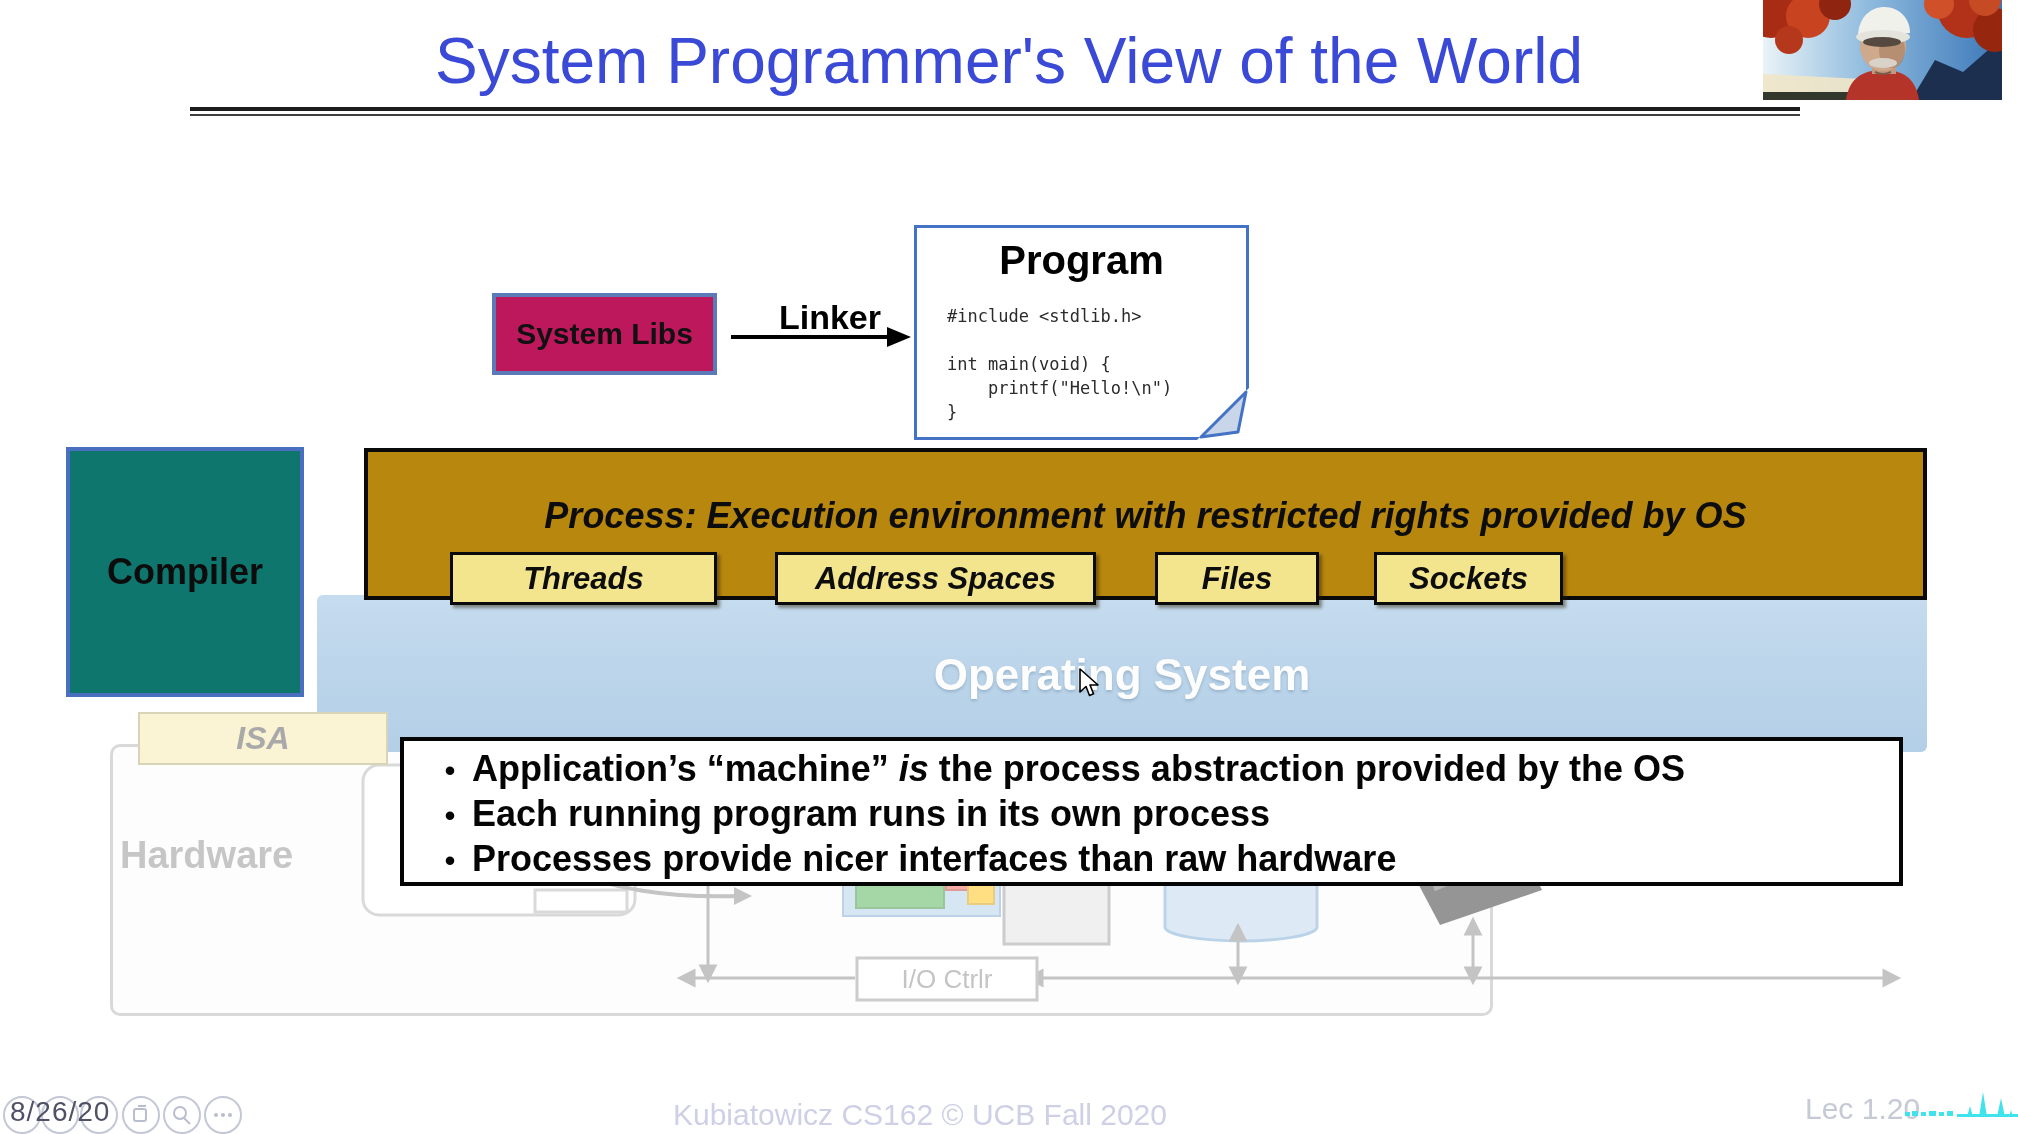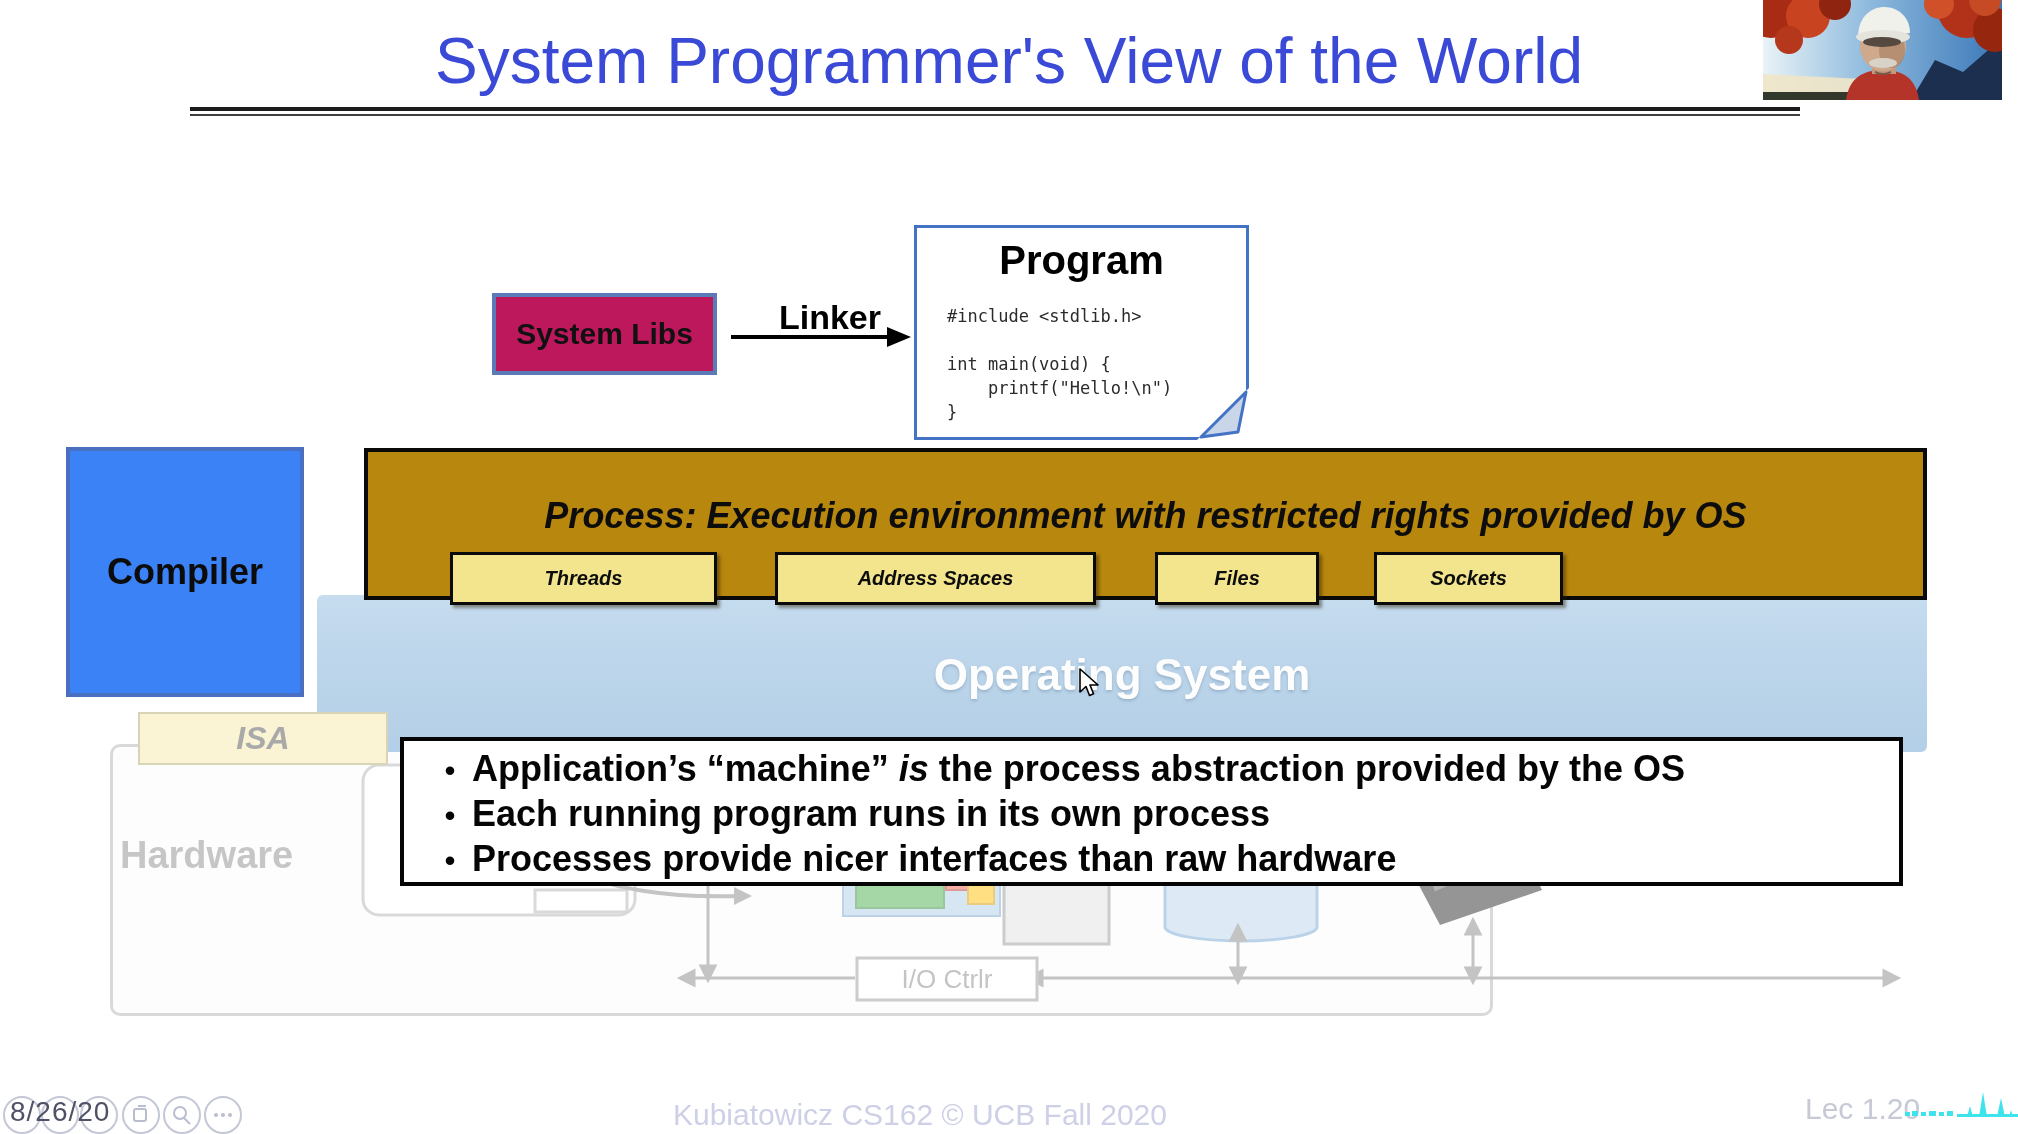--- a/index.html
+++ b/index.html
@@ -21,35 +21,35 @@
         font-size:17px;line-height:24px;color:#2b2b2b;}
   .code-line{white-space:pre;min-height:24px;}
   .dogear{right:-3px;bottom:-3px;width:52px;height:52px;}
 
   .syslibs{left:492px;top:293px;width:225px;height:82px;background:#be185d;border:4px solid #5b7ab8;
            box-sizing:border-box;display:flex;align-items:center;justify-content:center;
            font-size:30px;font-weight:bold;color:#111;}
   .linker{left:740px;top:288px;width:180px;text-align:center;font-size:34px;font-weight:bold;color:#000;margin-top:10px;}
   .link-arrow{left:729px;top:322px;width:182px;height:30px;}
 
-  .compiler{left:66px;top:447px;width:238px;height:250px;background:#3b82f6;border:4px solid #4a6fc0;
+  .compiler{left:66px;top:447px;width:238px;height:250px;background:#0f766e;border:4px solid #4a6fc0;
             box-sizing:border-box;display:flex;align-items:center;justify-content:center;
             font-size:36px;font-weight:bold;color:#0c0c0c;}
 
   .os-band{left:317px;top:595px;width:1610px;height:157px;border-radius:6px;
            background:linear-gradient(180deg,#c6dcef 0%,#bcd5ea 45%,#b3cfe7 100%);}
   .os-label{left:317px;top:650px;width:1610px;text-align:center;font-size:44px;font-weight:bold;
             color:#fdfdfd;text-shadow:0 2px 3px rgba(90,120,150,.35);}
 
   .process-bar{left:364px;top:448px;width:1563px;height:152px;background:#b8870e;border:4px solid #0a0a0a;
                box-sizing:border-box;}
   .process-caption{left:364px;top:495px;width:1563px;text-align:center;font-size:36px;font-weight:bold;
                    font-style:italic;color:#0d0d0d;}
   .pbox{top:552px;height:53px;background:#f2e58e;border:3px solid #0a0a0a;box-sizing:border-box;
-        display:flex;align-items:center;justify-content:center;font-size:20px;font-weight:bold;
+        display:flex;align-items:center;justify-content:center;font-size:31px;font-weight:bold;
         font-style:italic;color:#0d0d0d;box-shadow:3px 3px 3px rgba(40,30,0,.45);}
 
   .bullet-box{left:400px;top:737px;width:1503px;height:149px;background:#fff;border:4px solid #050505;
               box-sizing:border-box;padding:7px 0 0 24px;}
   .bullet-row{display:flex;align-items:baseline;height:45px;font-size:36px;font-weight:bold;color:#050505;}
   .bullet-dot{width:44px;text-align:center;font-size:30px;}
   .bseg{white-space:pre;}
   .bseg.em{font-style:italic;}
 
   .isa-box{left:138px;top:712px;width:250px;height:53px;background:#faf3d4;border:2px solid #d8d4b8;

